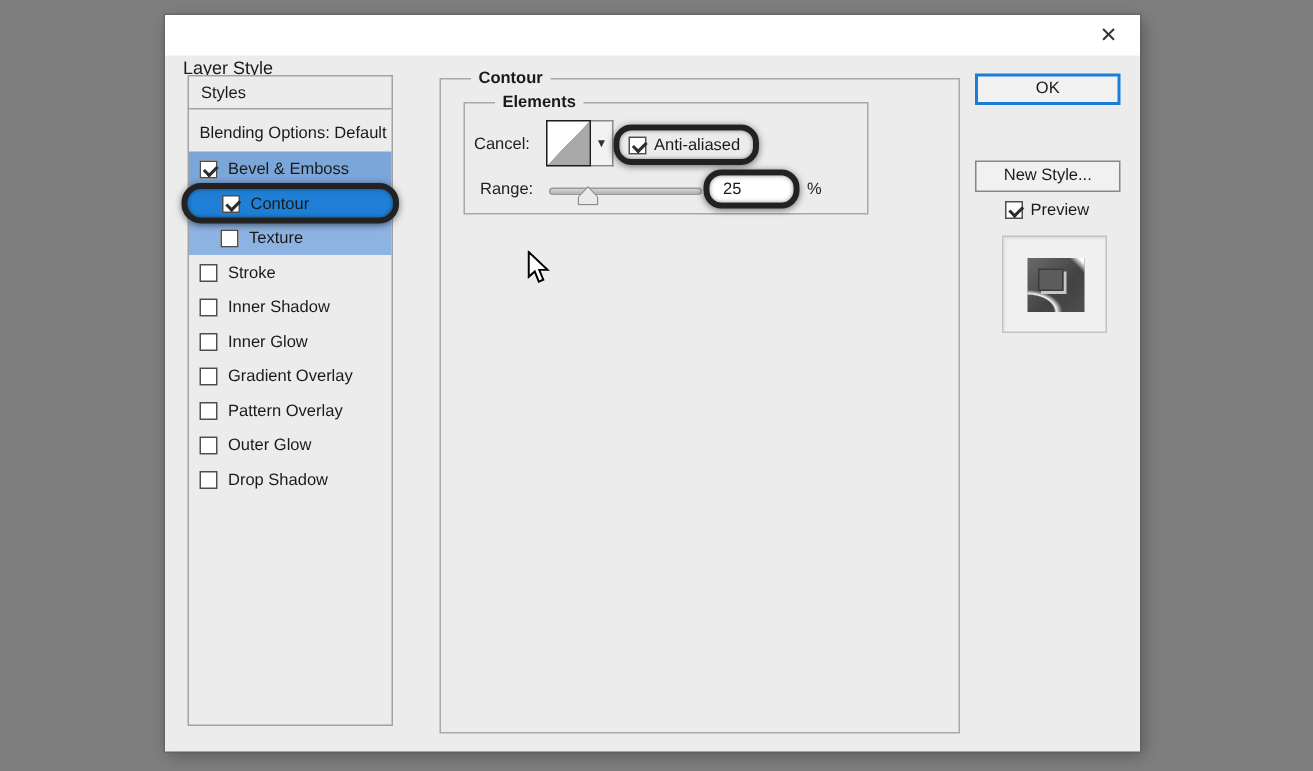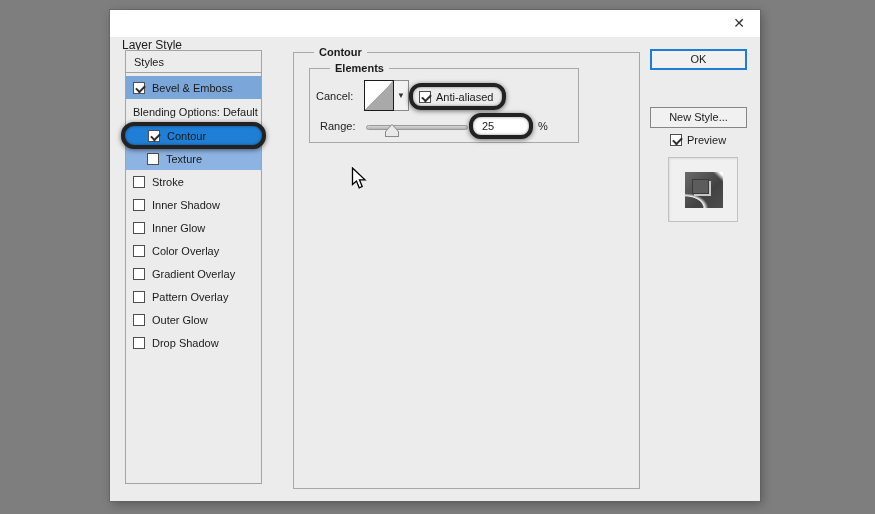--- a/index.html
+++ b/index.html
@@ -146,50 +146,46 @@
 <div class="dialog">
 
   <div class="titlebar">
     <span class="title">Layer Style</span>
     <span class="close-btn">✕</span>
   </div>
 
   <div class="sidebar">
     <div class="styles-header">Styles</div>
     <div class="slist" id="style-list">
+        <div class="srow plain">
+          <span>Blending Options: Default</span>
+        </div>
         <div class="srow" style="background: rgb(123, 166, 217);">
           <span class="cb checked"></span>
           <span>Bevel &amp; Emboss</span>
         </div>
-        <div class="srow plain">
-          <span>Blending Options: Default</span>
-        </div>
         <div class="srow indent annotated" style="background: rgb(31, 127, 214);">
           <span class="cb checked"></span>
           <span>Contour</span>
         </div>
         <div class="srow indent" style="background: rgb(141, 179, 226);">
           <span class="cb"></span>
           <span>Texture</span>
         </div>
         <div class="srow">
           <span class="cb"></span>
           <span>Stroke</span>
         </div>
         <div class="srow">
           <span class="cb"></span>
           <span>Inner Shadow</span>
         </div>
         <div class="srow">
           <span class="cb"></span>
           <span>Inner Glow</span>
-        </div>
-        <div class="srow">
-          <span class="cb"></span>
-          <span>Color Overlay</span>
         </div>
         <div class="srow">
           <span class="cb"></span>
           <span>Gradient Overlay</span>
         </div>
         <div class="srow">
           <span class="cb"></span>
           <span>Pattern Overlay</span>
         </div>
         <div class="srow">

